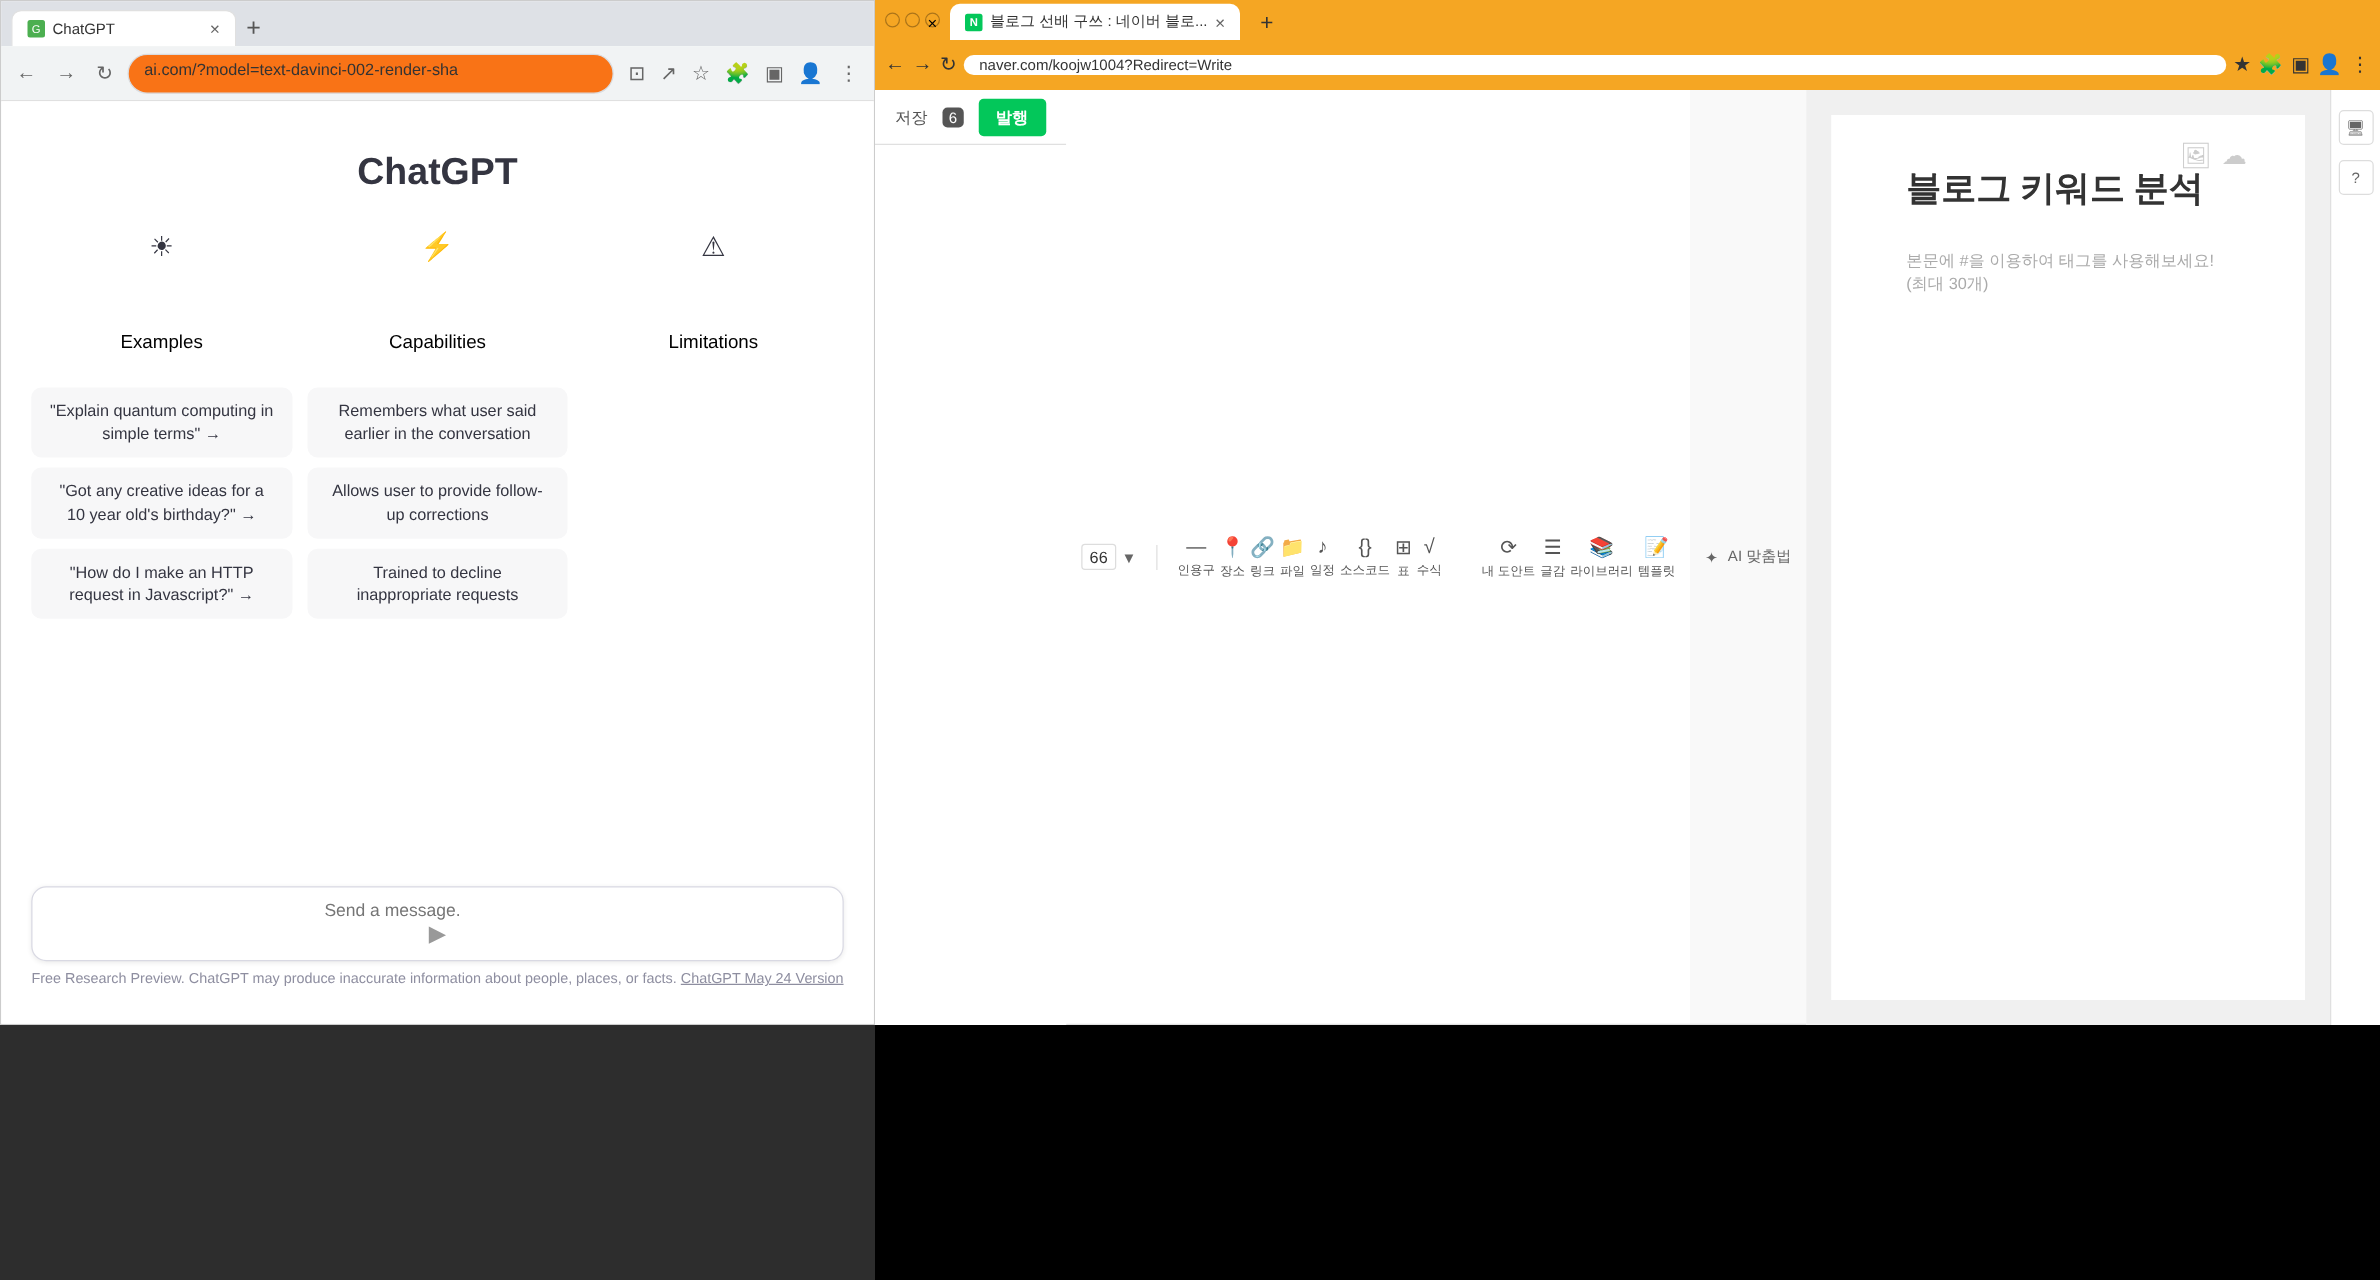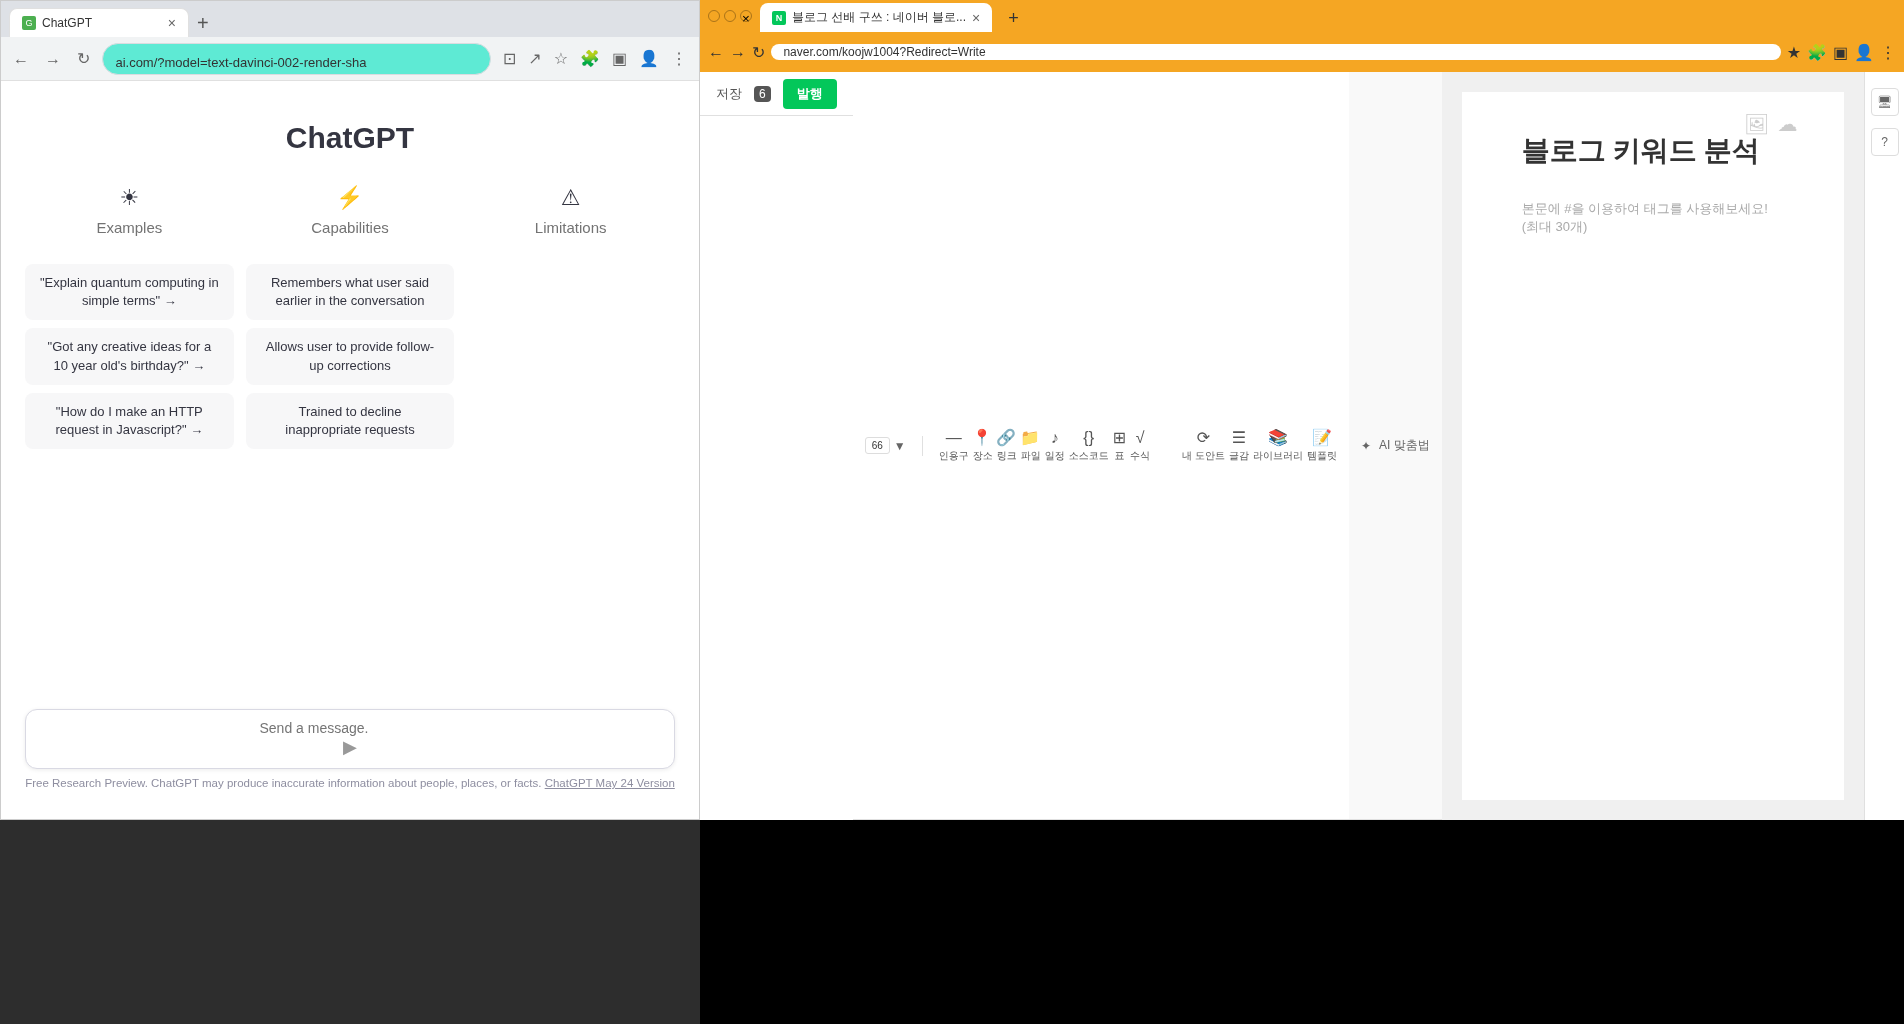--- a/index.html
+++ b/index.html
@@ -86,28 +86,28 @@
 
     .nav-btn {
       color: #666;
       font-size: 16px;
       cursor: pointer;
       padding: 4px;
     }
 
     .address-box {
       flex: 1;
-      background: #5eead4;
+      background: #f97316;
       border: 1px solid #dadce0;
       border-radius: 20px;
       padding: 4px 12px;
       font-size: 13px;
       color: #333;
       display: flex;
-      align-items: flex-end;
+      align-items: flex-start;
       gap: 6px;
       height: 32px;
     }
 
     .address-text {
       font-size: 13px;
       color: #333;
       flex: 1;
     }
 
@@ -161,22 +161,23 @@
     }
 
     .feature-icon {
       font-size: 22px;
       color: #343541;
     }
 
     .feature-title {
       font-size: 15px;
       font-weight: 500;
-      color: #737373;
+      color: #000000;
       text-align: right;
+      margin-top: 46px;
     }
 
     .feature-card {
       background: #f7f7f8;
       border-radius: 8px;
       padding: 10px 14px;
       font-size: 13px;
       color: #343541;
       text-align: center;
       line-height: 1.4;
@@ -503,21 +504,21 @@
     
     .save-number {
       background: #555;
       color: #fff;
       border-radius: 4px;
       padding: 1px 5px;
       font-size: 12px;
     }
 
     .font-size-selector {
-      font-size: 10px;
+      font-size: 13px;
       color: #333;
       padding: 2px 6px;
       border: 1px solid #ddd;
       border-radius: 3px;
       cursor: pointer;
     }
 
     .divider-line {
       width: 1px;
       height: 20px;

